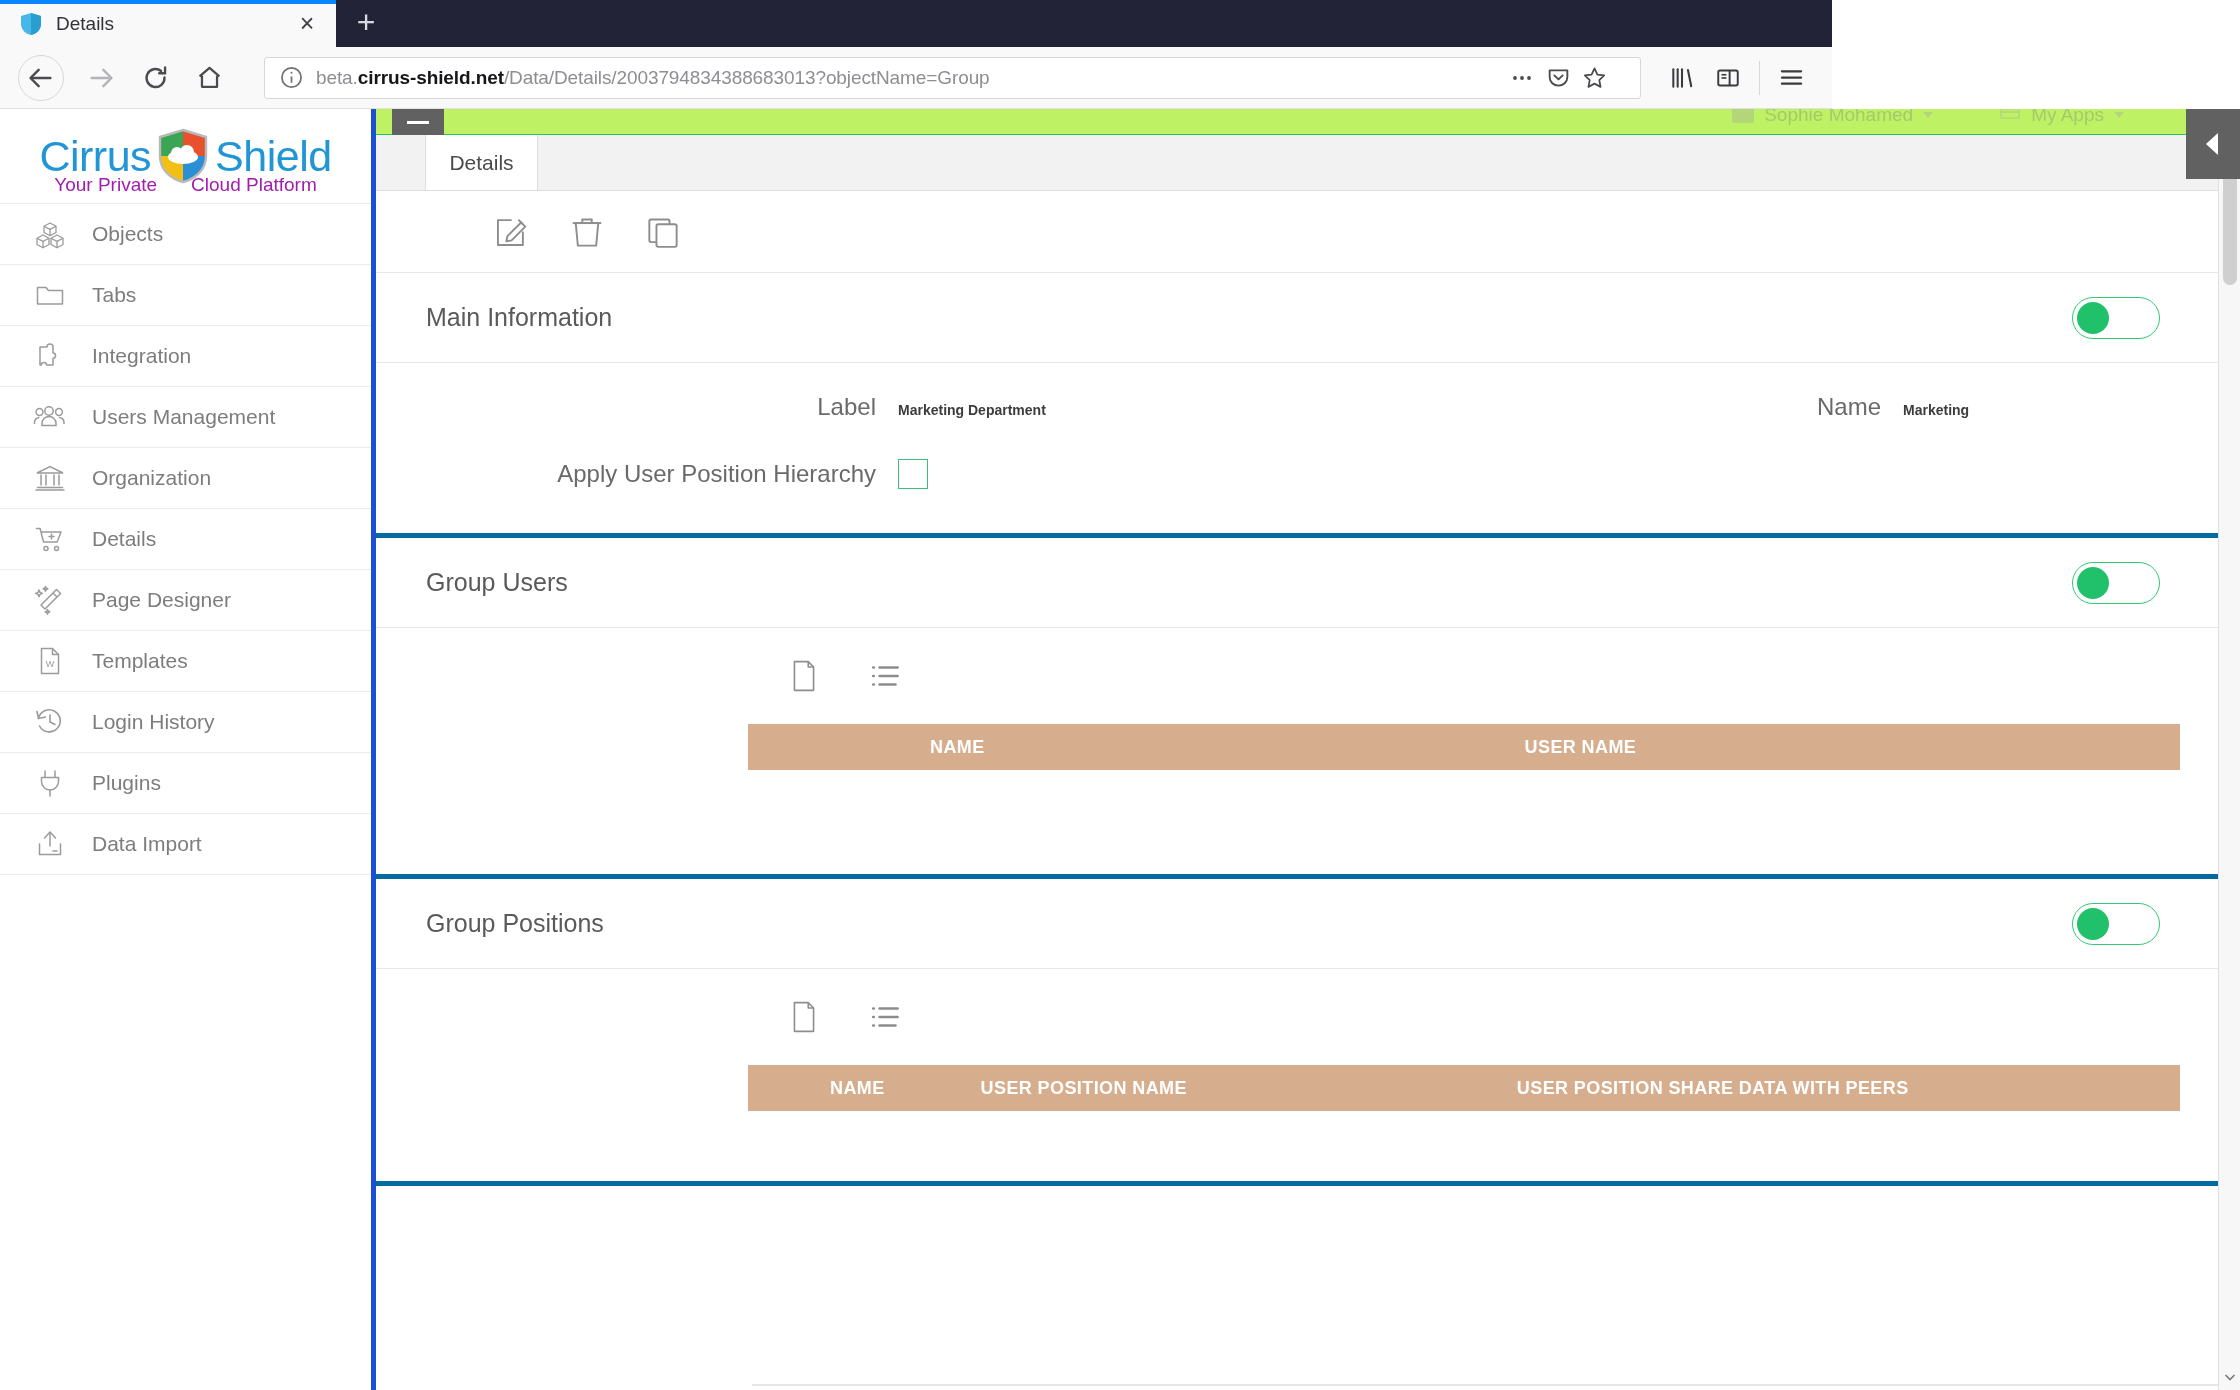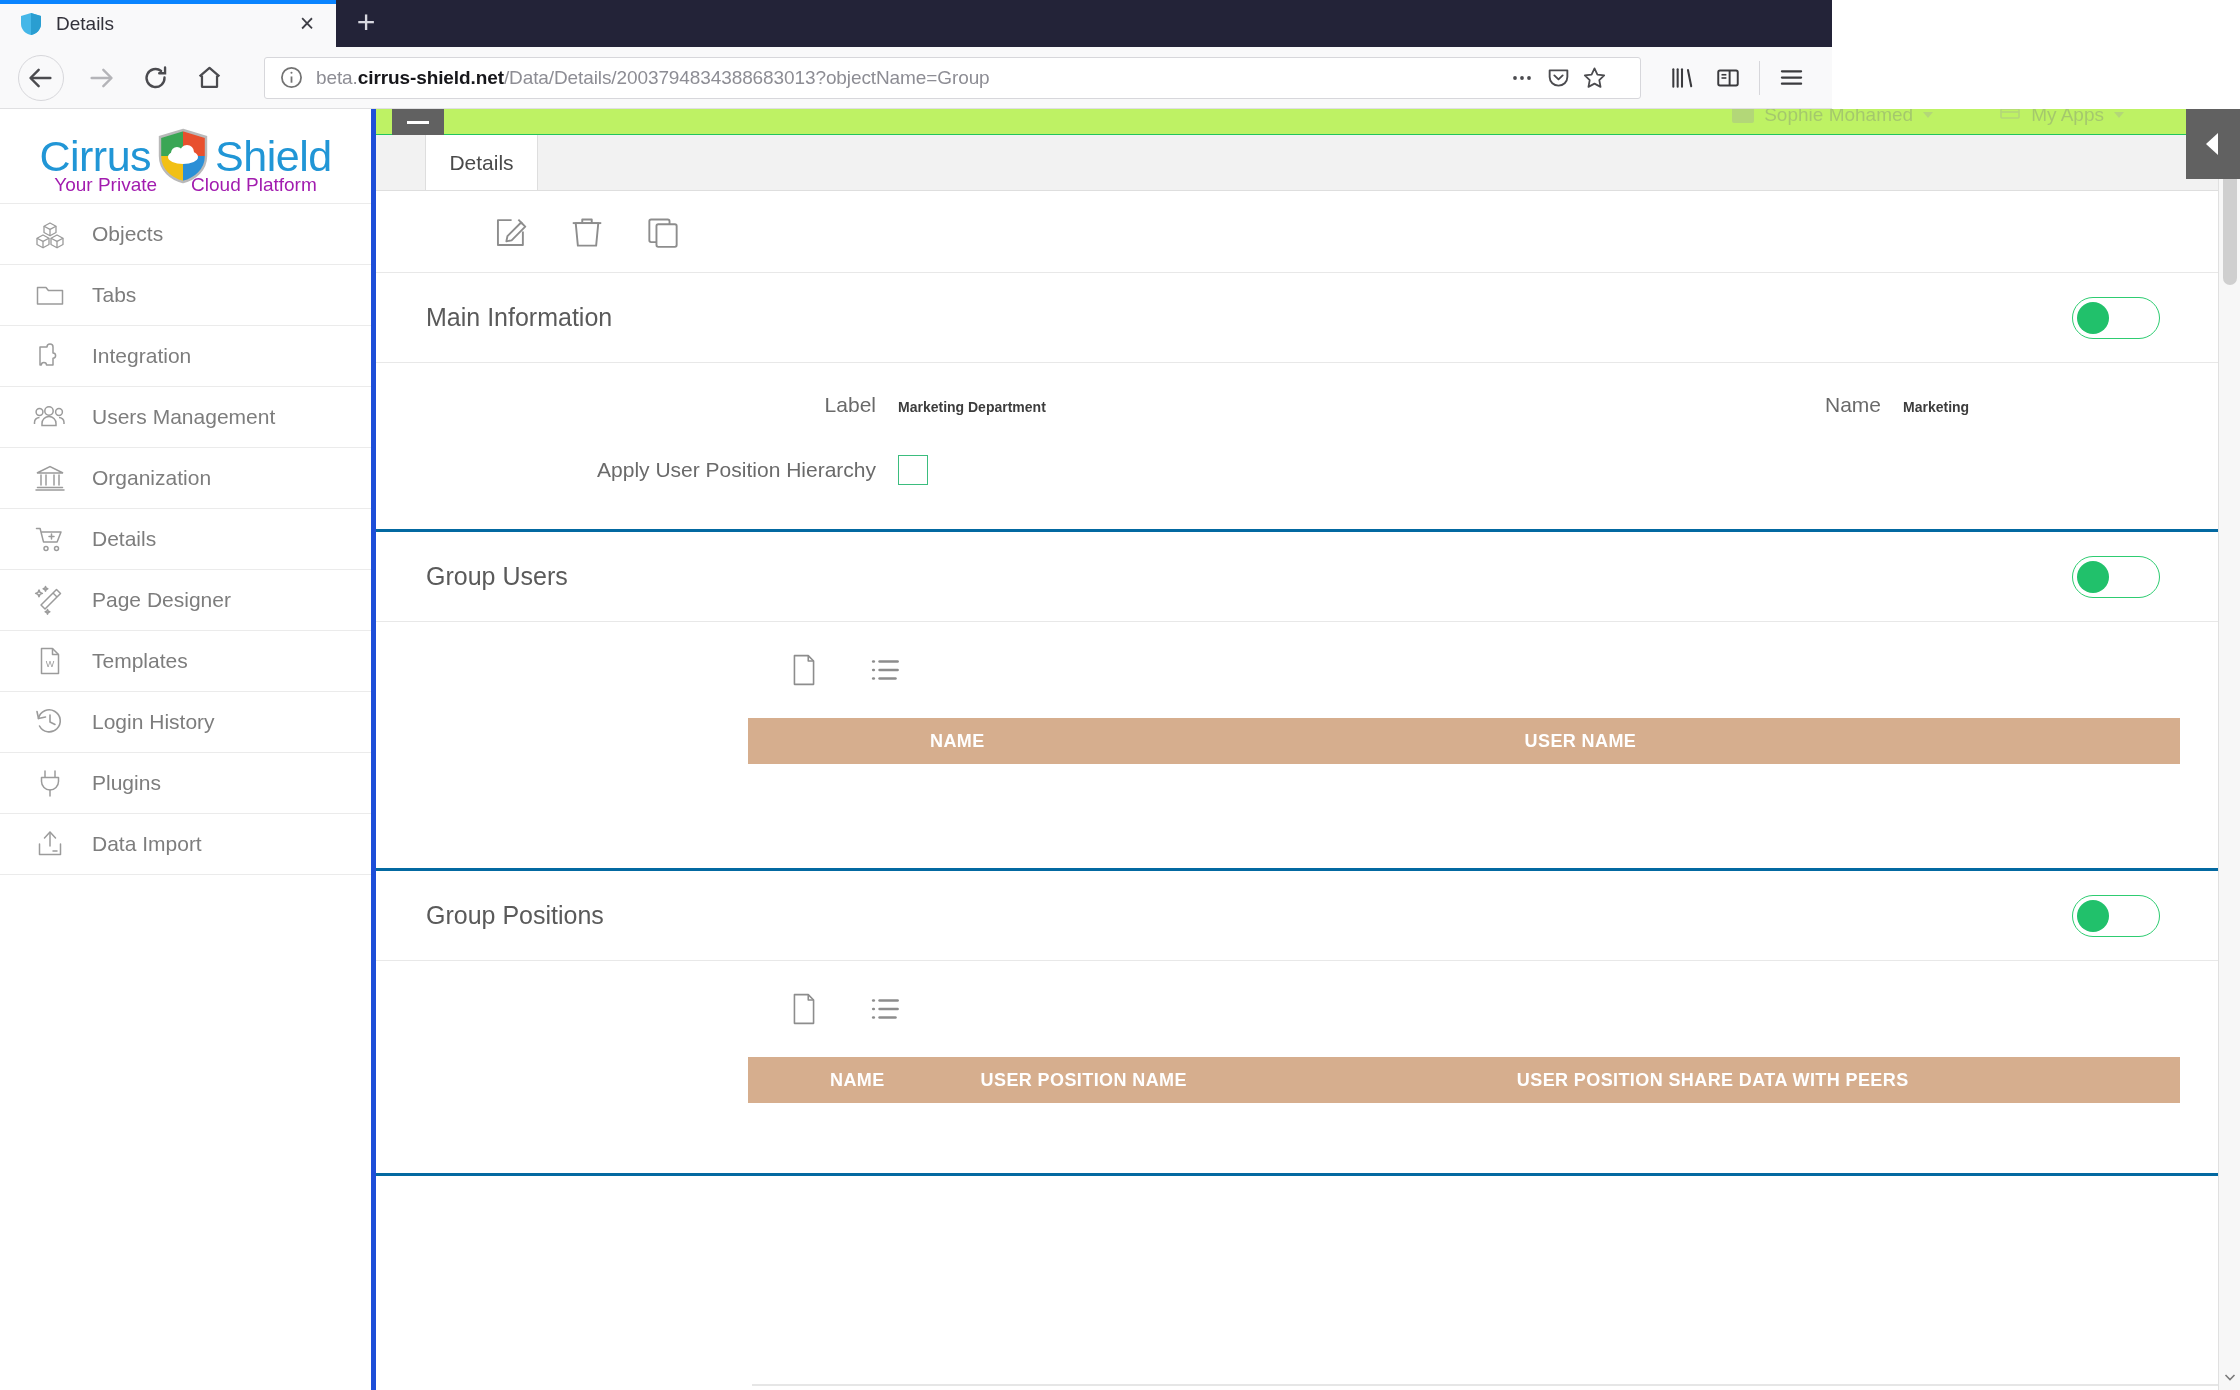--- a/index.html
+++ b/index.html
@@ -225,21 +225,21 @@
     padding-left: 116px;
     gap: 38px;
     border-bottom: 1px solid #e8e8e8;
     background: #fff;
   }
   .act-icon { color: #8d8d8d; display: flex; }
 
   .scroll-area { position: absolute; top: 164px; left: 0; right: 22px; bottom: 0; background: #fff; }
 
   .section {
-    border-bottom: 3px solid #0369a1;
+    border-bottom: 5px solid #0369a1;
     background: #ffffff;
   }
   .section-head {
     height: 90px;
     display: flex; align-items: center; justify-content: space-between;
     padding: 0 58px 0 50px;
     border-bottom: 1px solid #e8e8e8;
   }
   .section-title { font-size: 25px; color: #5a5a5a; }
 
@@ -253,21 +253,21 @@
   .toggle i {
     width: 32px; height: 32px; border-radius: 50%;
     background: #21c16b; display: block;
   }
 
   .fields { padding: 30px 0 44px 0; }
   .field-row { display: flex; align-items: flex-start; }
   .field-col { display: flex; align-items: baseline; }
   .field-col.c1 { width: 1050px; flex: 0 0 1050px; }
   .field-label {
-    font-size: 21px; color: #6a6a6a;
+    font-size: 24px; color: #6a6a6a;
     text-align: right; flex: 0 0 auto;
   }
   .field-value {
     font-size: 14px; color: #3c3c3c; font-weight: 700;
     margin-left: 22px;
   }
   .lbl-w1 { width: 500px; }
   .lbl-w2 { width: 455px; }
 
   .checkbox {

